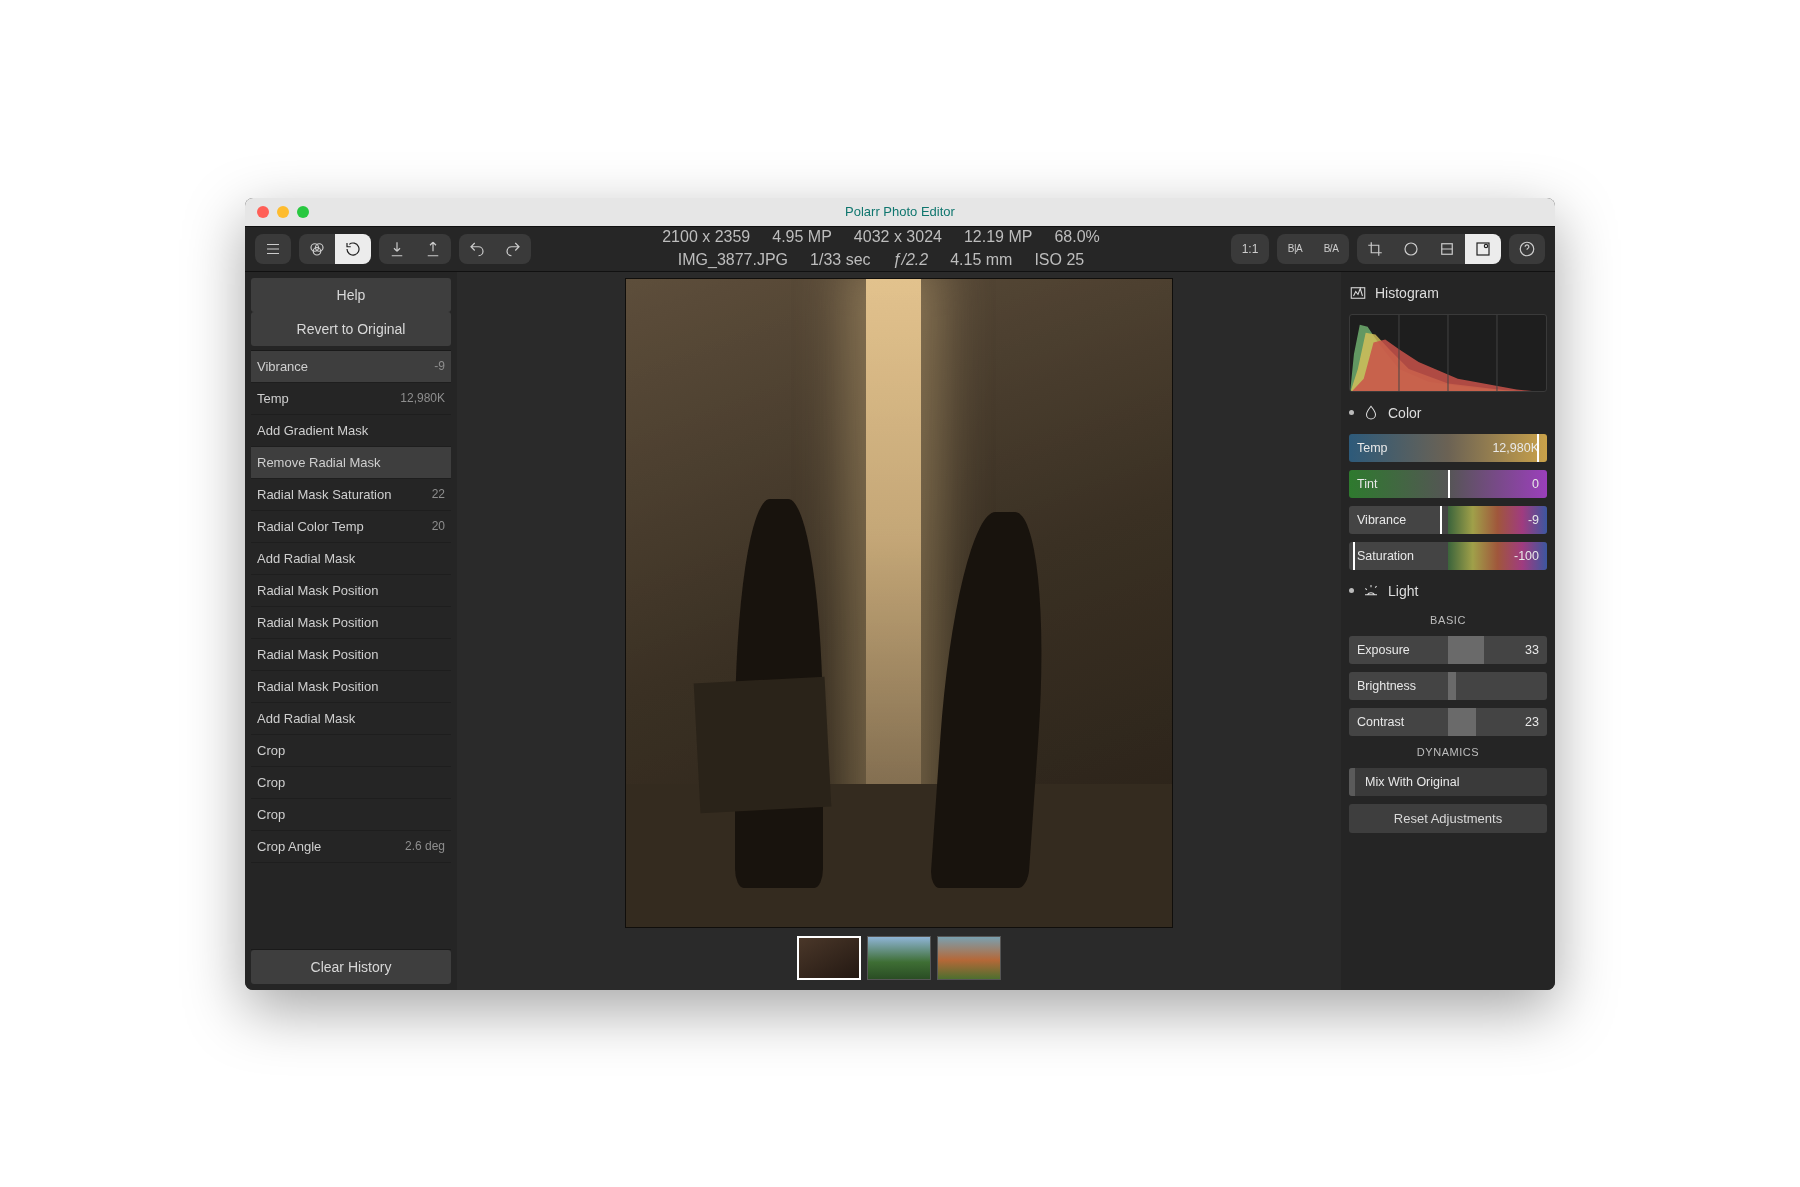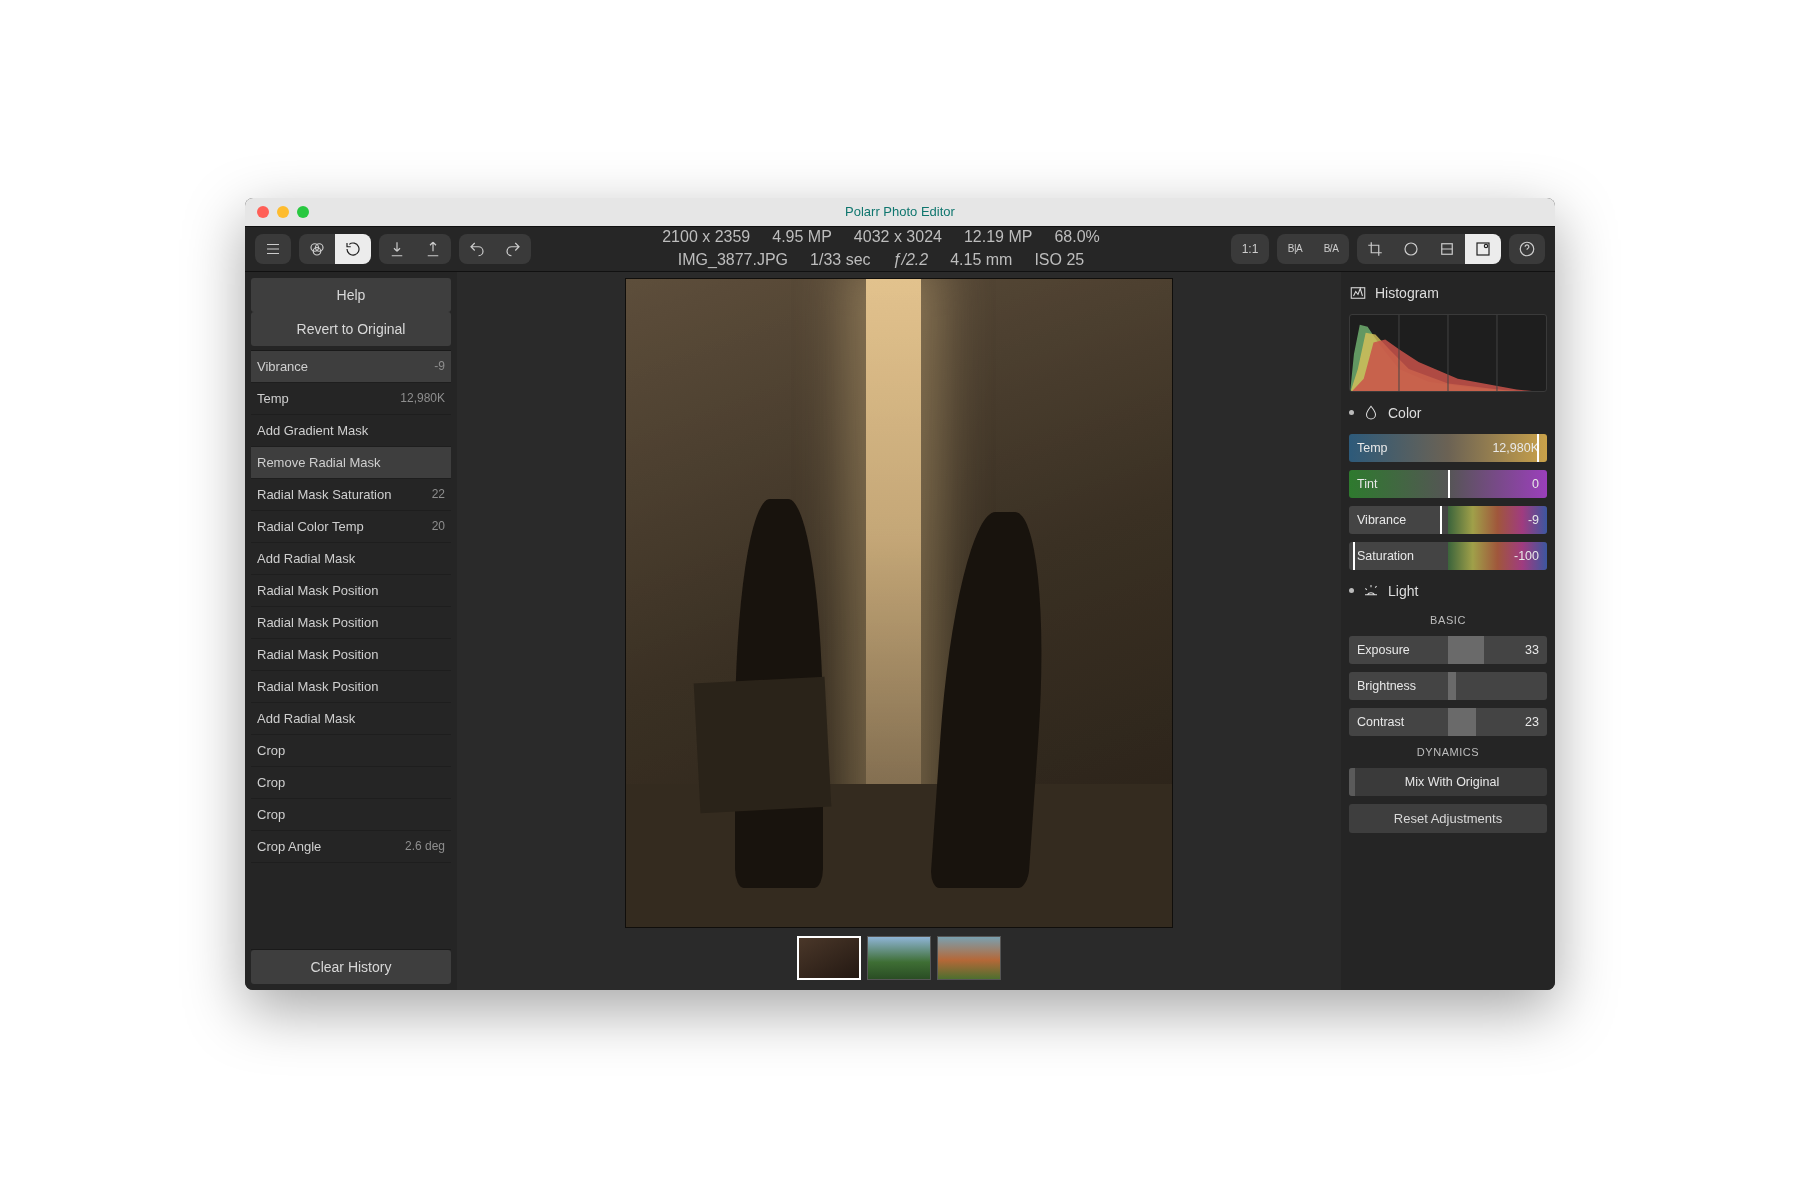--- a/index.html
+++ b/index.html
@@ -51,21 +51,21 @@
 .s-temp{background:linear-gradient(90deg,#2d5a7a 0%,#6b6254 50%,#caa24a 100%)}
 .s-tint{background:linear-gradient(90deg,#2e7a2e 0%,#555 50%,#9b3fbb 100%)}
 .s-vib,.s-sat{background:#444}
 .s-vib::after,.s-sat::after{content:"";position:absolute;inset:0 0 0 50%;background:linear-gradient(90deg,#3a6a3a,#b0b04a,#b05a3a,#b03a8a,#3a5ab0);opacity:.85}
 .s-vib .tick,.s-sat .tick{z-index:2}
 .s-vib span,.s-sat span{z-index:3}
 .s-plain{background:#444}
 .s-plain .knob{position:absolute;top:0;bottom:0;background:#6a6a6a}
 .sublabel{text-align:center;color:#bdbdbd;font-size:11px;letter-spacing:.05em;margin:2px 0}
 .inspect .pbtn{font-size:13px;padding:7px 0}
-.s-mix{background:#3a3a3a;justify-content:center;padding-left:16px}
+.s-mix{background:#3a3a3a;justify-content:flex-start;padding-left:16px}
 .s-mix::before{content:"";position:absolute;left:0;top:0;bottom:0;width:6px;background:#5a5a5a}
 </style>
 </head>
 <body>
 
 <div class="window">
  <div class="titlebar">
   <div class="tl">
    <span class="r"></span>
    <span class="y"></span>

